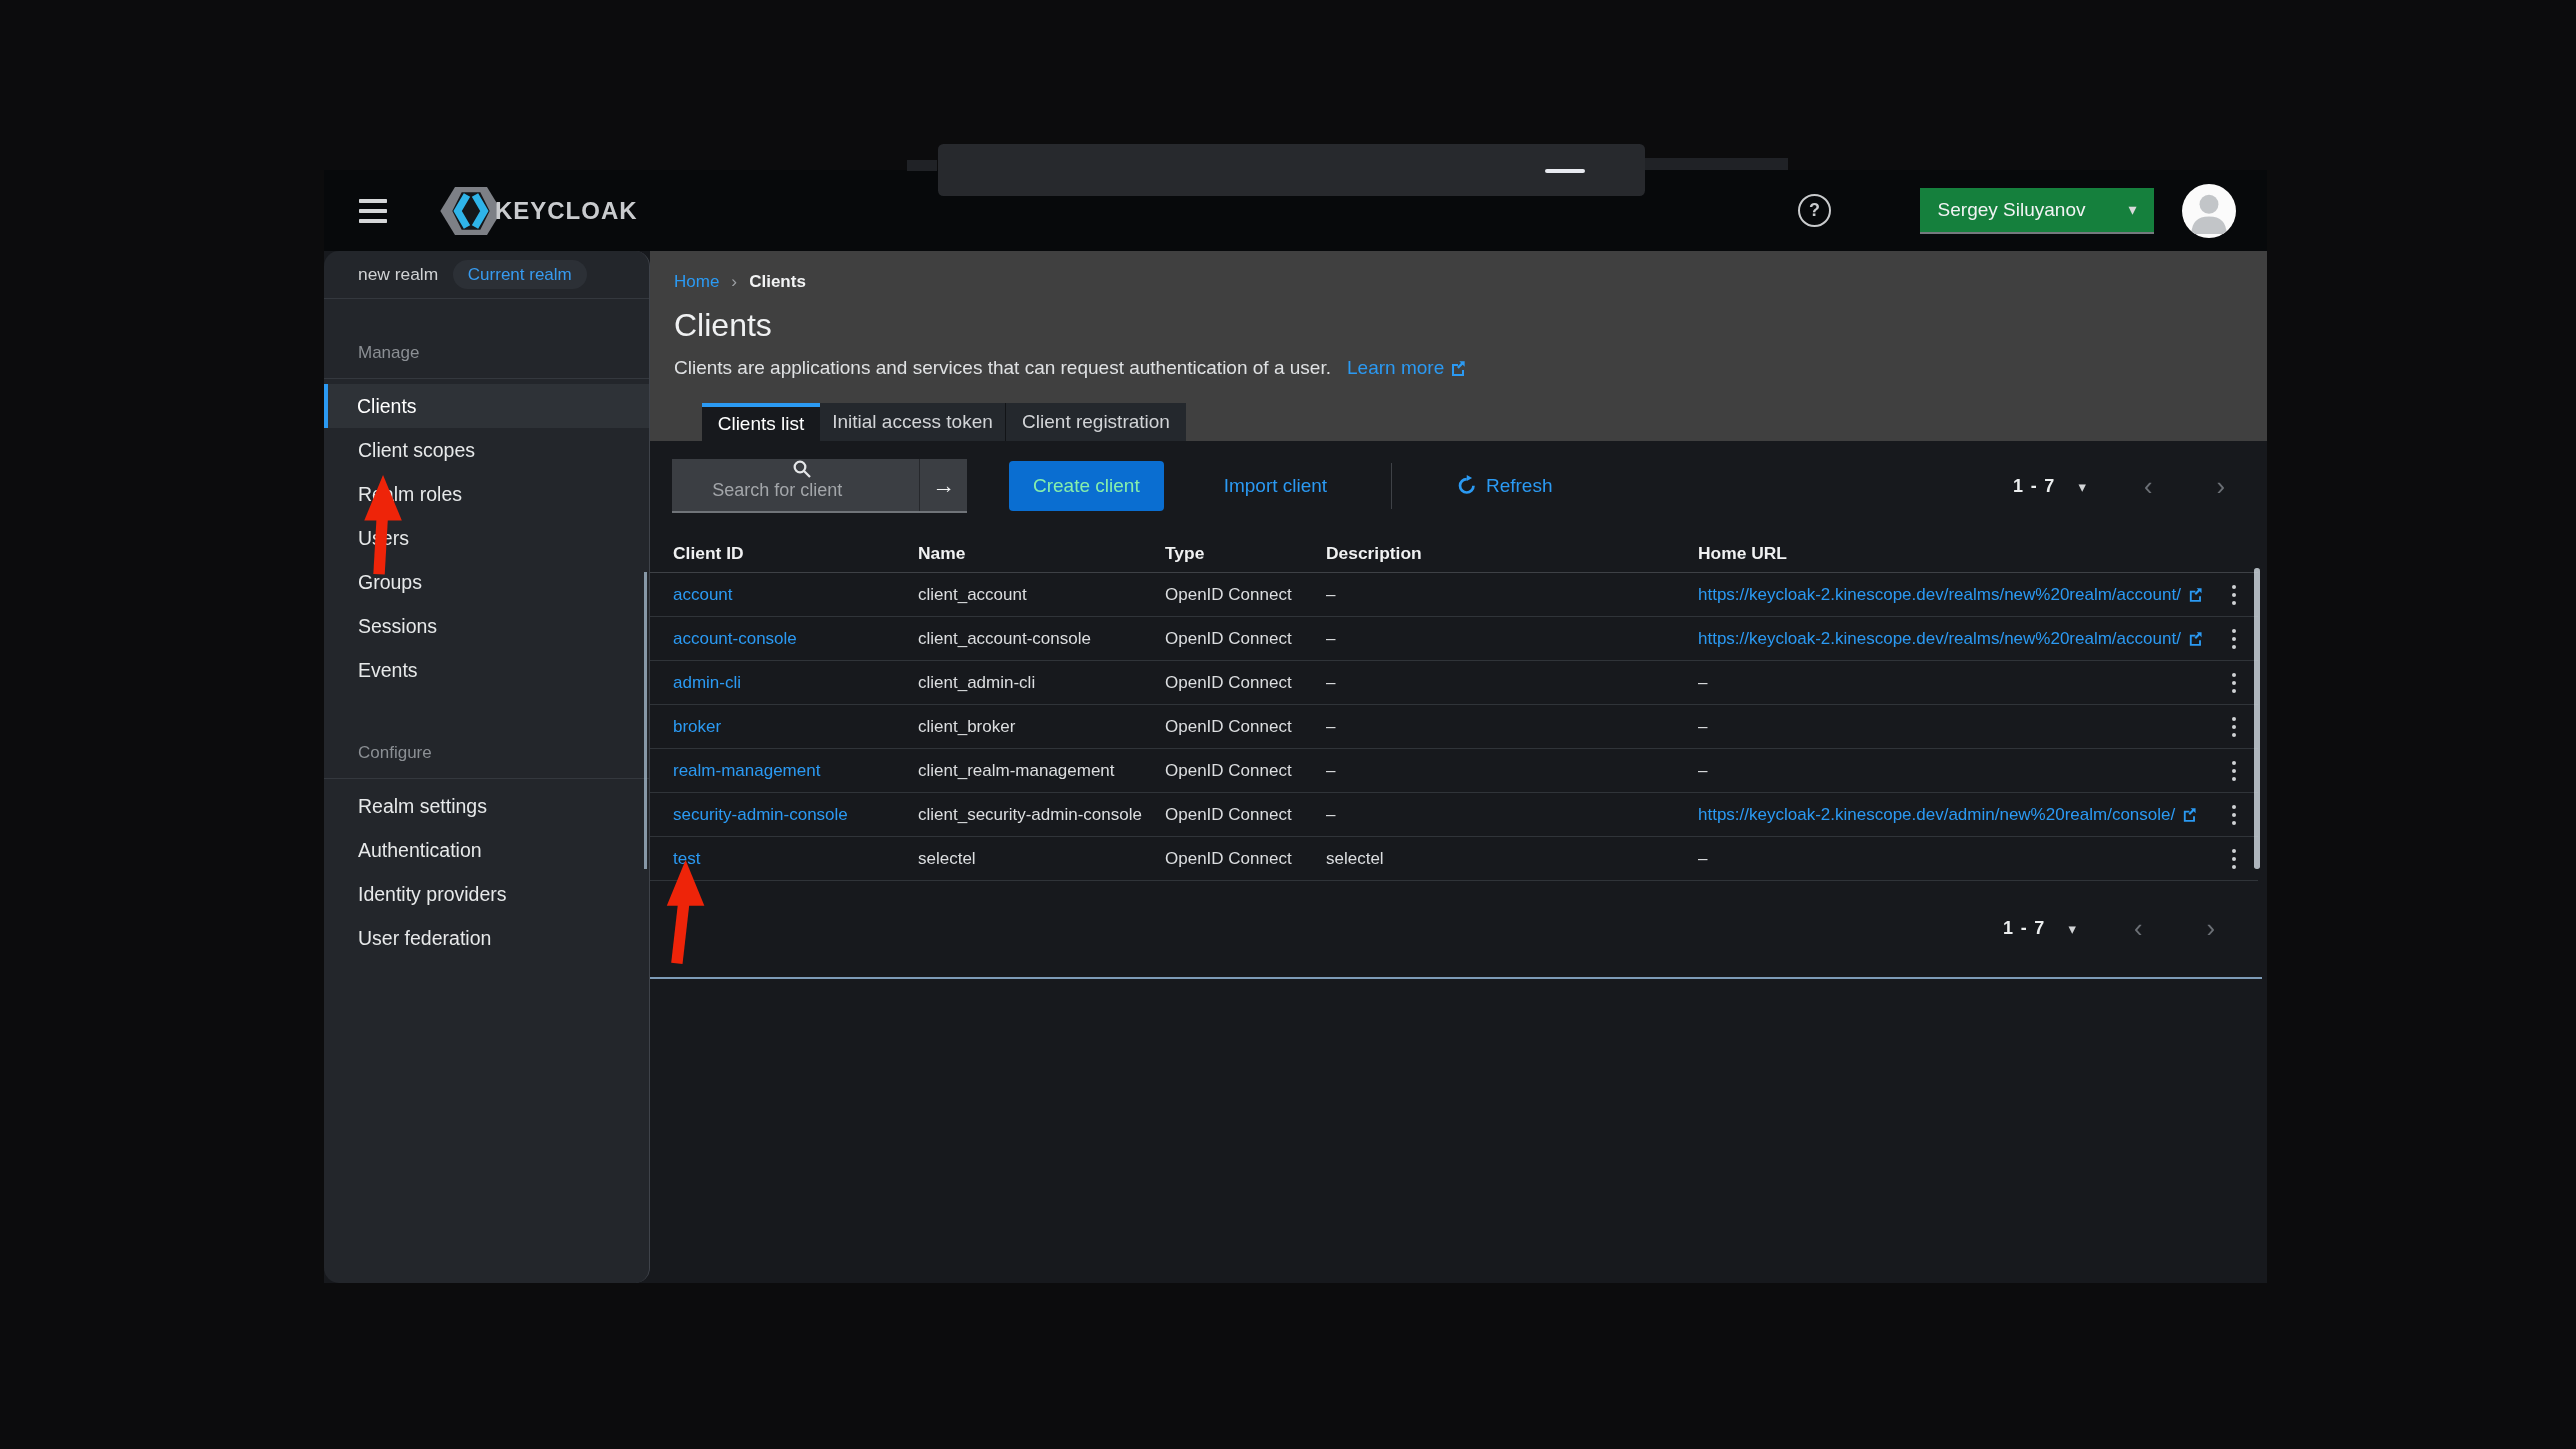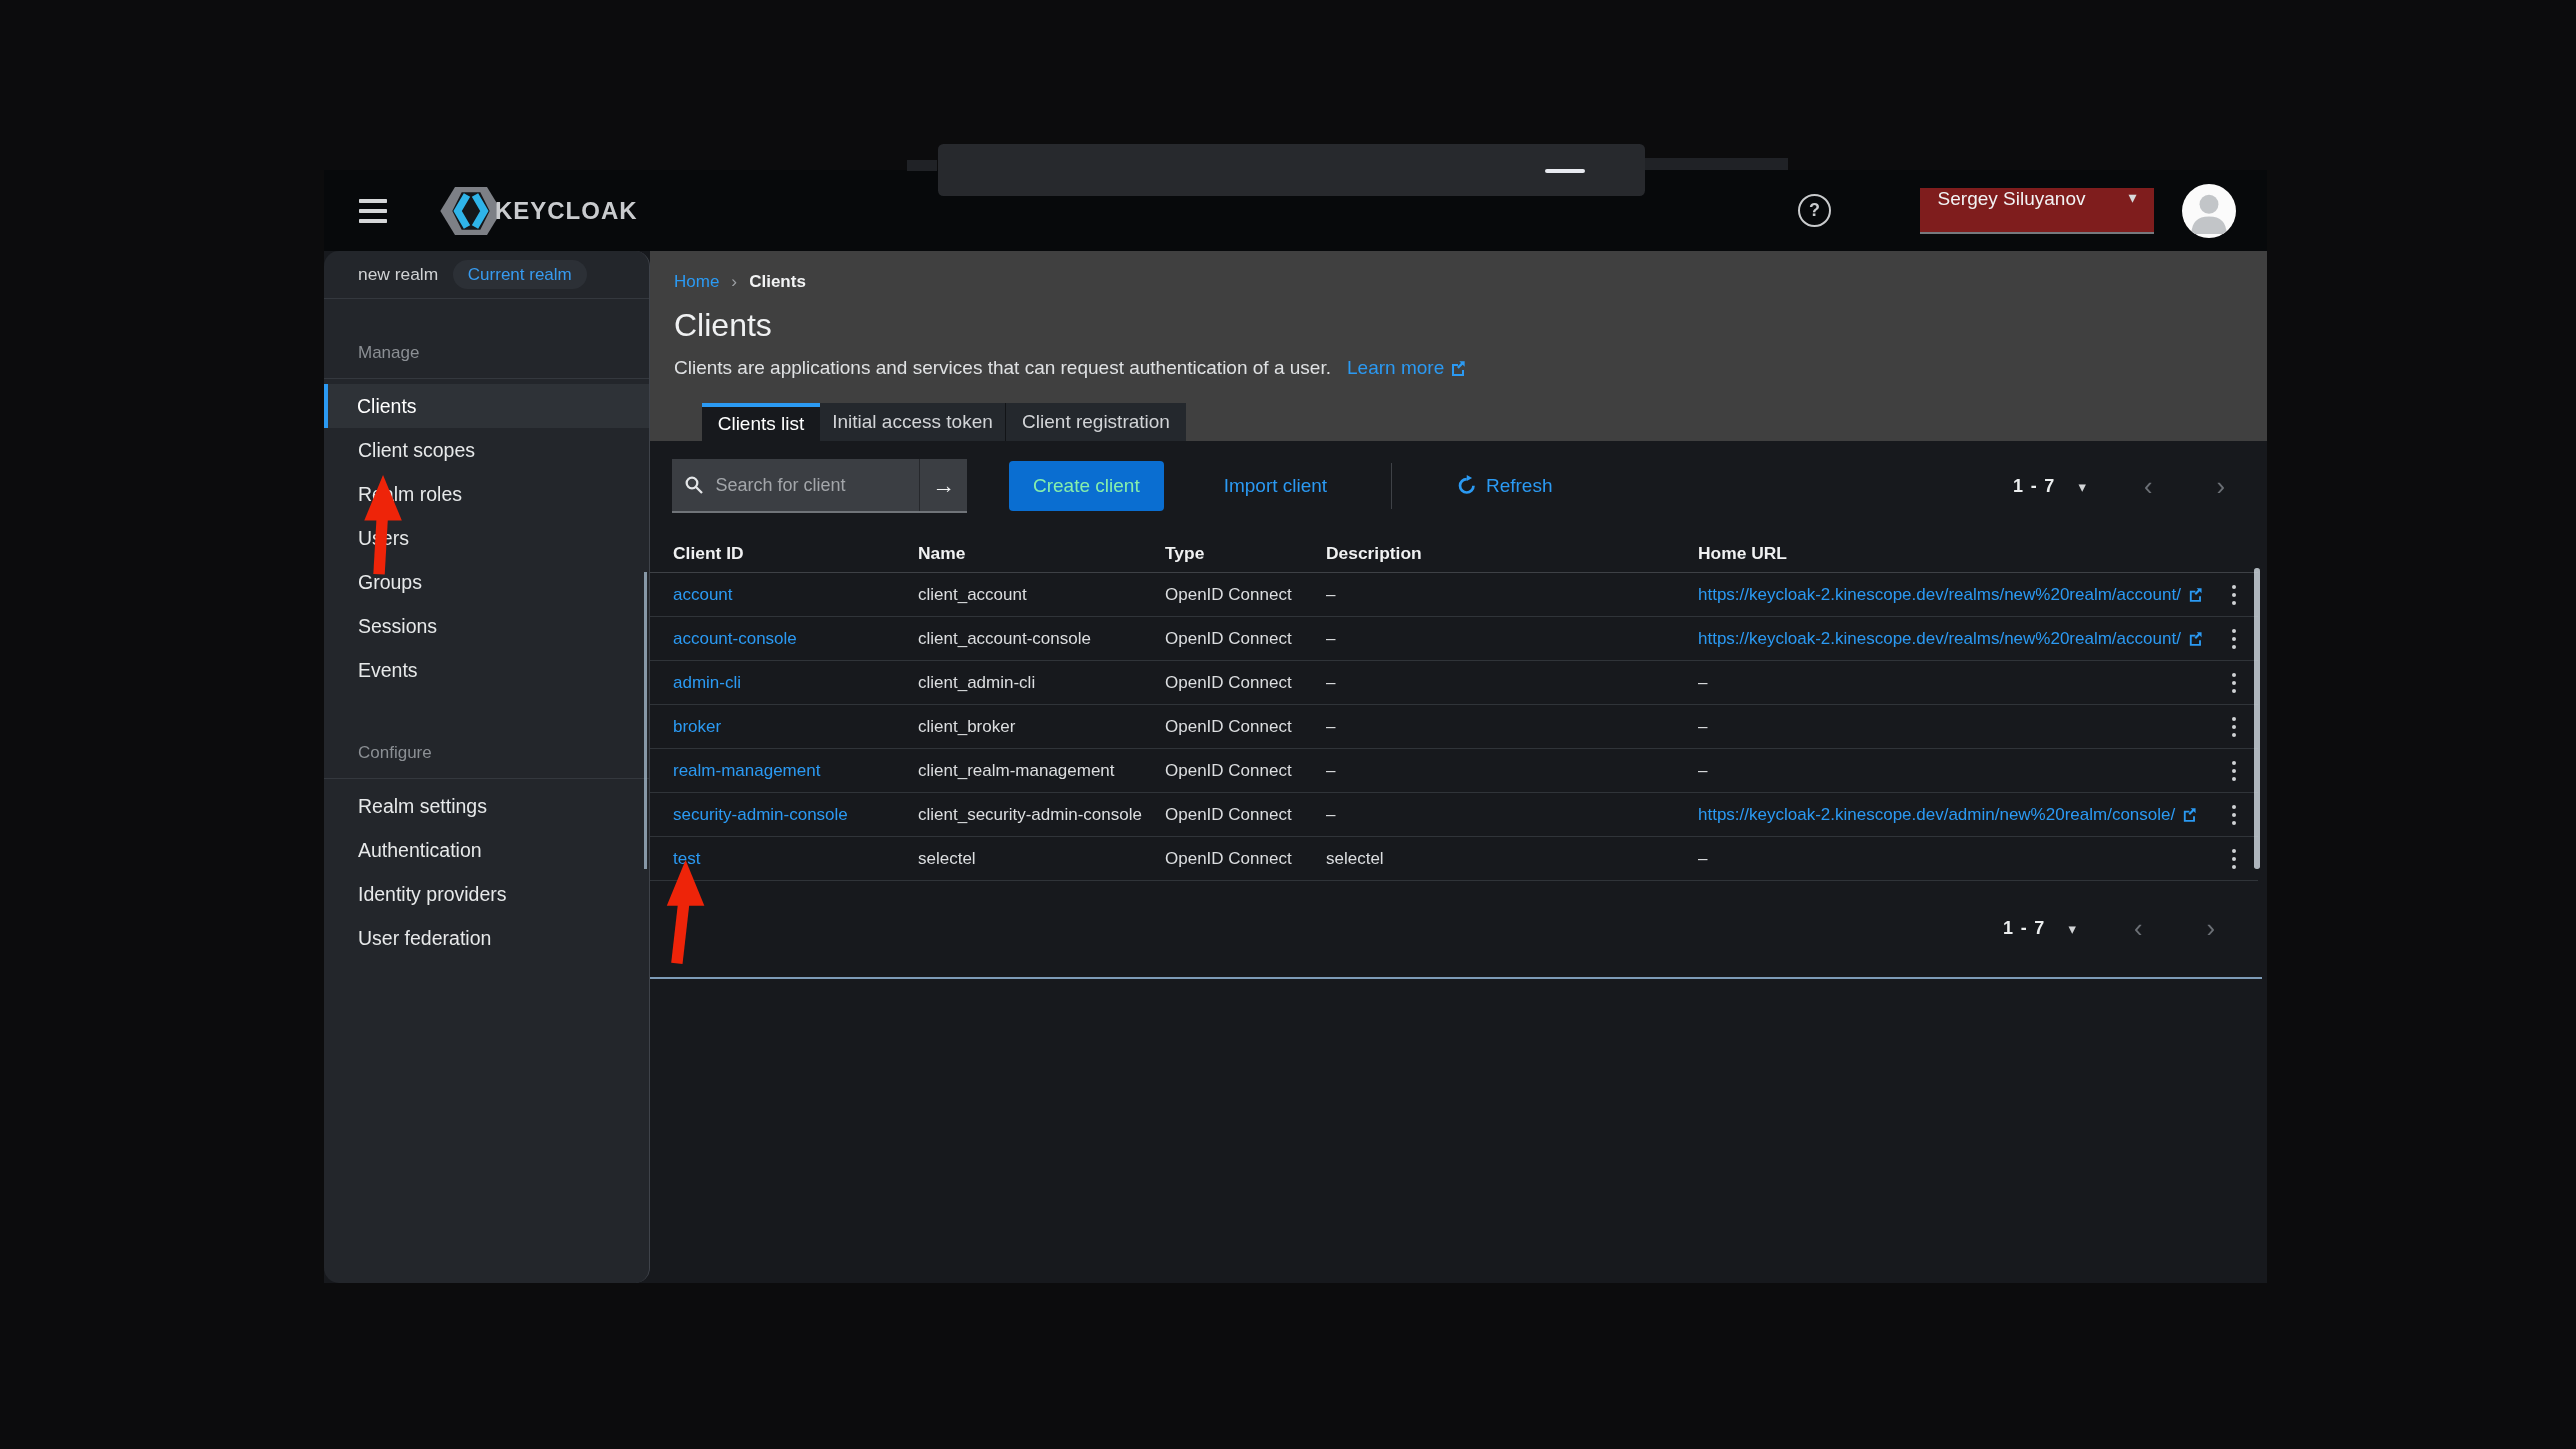--- a/index.html
+++ b/index.html
@@ -17,22 +17,22 @@
 
   
   .masthead{position:absolute;left:0;top:0;width:100%;height:81px;background:#07090b;display:flex;align-items:center;}
   .hamburger{margin-left:35px;display:flex;flex-direction:column;gap:6px;cursor:pointer;}
   .hamburger i{display:block;width:28px;height:4px;background:#d5d7d9;border-radius:0.7px;}
   .brand{display:flex;align-items:center;margin-left:52px;gap:1.3px;}
   .brand-text{font-size:24px;font-weight:bold;letter-spacing:1px;color:#c9cbce;margin-left:-9.4px;}
   .mast-right{margin-left:auto;display:flex;align-items:center;margin-right:31px;}
   .help{width:29.5px;height:29.5px;border:2px solid #c9cbcd;border-radius:50%;color:#c9cbcd;
         display:flex;align-items:center;justify-content:center;font-size:18px;font-weight:bold;cursor:pointer;}
-  .usermenu{margin-left:89px;height:44px;background:#7f1d1d;border-bottom:2px solid #75797e;
-            display:flex;align-items:flex-start;padding:0 17.4px;min-width:199px;cursor:pointer;}
+  .usermenu{margin-left:89px;height:44px;background:#15803d;border-bottom:2px solid #75797e;
+            display:flex;align-items:center;padding:0 17.4px;min-width:199px;cursor:pointer;}
   .usermenu .uname{color:#f2f3f4;font-size:19px;}
   .usermenu .caret{margin-left:auto;padding-left:20px;color:#d8dadb;font-size:16px;}
   .avatar{width:54px;height:54px;border-radius:50%;background:#fbfbfb;margin-left:28px;overflow:hidden;cursor:pointer;}
 
   
   .sidebar{position:absolute;left:0;top:81px;width:325px;bottom:0;background:#23262b;border-right:1.3px solid #3f434a;border-radius:15px;}
   .realm-row{height:47px;display:flex;align-items:center;padding-left:34px;border-bottom:1.3px solid #34383e;}
   .realm-name{color:#d0d2d4;font-size:17.4px;}
   .realm-badge{margin-left:14.8px;background:#2c3036;color:#379bf0;font-size:17px;padding:4.7px 14.8px;border-radius:20px;cursor:pointer;}
   .manage-realms{height:47px;margin-top:10.7px;display:flex;align-items:center;padding-left:34px;
@@ -60,21 +60,21 @@
   .tab{height:38px;display:flex;align-items:center;justify-content:center;font-size:19px;color:#d2d4d7;
        background:#24282d;cursor:pointer;border-right:1.3px solid #121417;}
   .tab.active{background:#17191d;color:#ffffff;border-top:4px solid #2b9af3;height:34px;border-right:none;}
   .tab.t1{width:118px;}
   .tab.t2{width:185px;}
   .tab.t3{width:180px;border-right:none;}
 
   
   .toolbar{position:absolute;left:22px;top:209px;right:0;height:52px;display:flex;align-items:center;}
   .searchbox{display:flex;height:52px;border-bottom:2px solid #707479;}
-  .search-input{display:flex;align-items:center;background:#3b3e43;width:235px;padding-left:12px;}
+  .search-input{display:flex;align-items:center;background:#3b3e43;width:235px;padding-left:12px;flex-direction:column;}
   .search-input input{background:transparent;border:none;outline:none;color:#c4c7ca;font-size:18px;
                       font-family:"Liberation Sans",sans-serif;margin-left:9.4px;width:188px;}
   .search-input input::placeholder{color:#a3a6aa;}
   .search-go{width:47px;background:#3b3e43;border-left:1.3px solid #26282c;display:flex;align-items:center;
              justify-content:center;color:#f2f3f4;font-size:23px;cursor:pointer;}
   .btn-primary{margin-left:42px;height:50px;background:#0a6ed1;color:#86efac;font-size:19px;border:none;
                border-radius:4px;padding:0 24px;cursor:pointer;font-family:"Liberation Sans",sans-serif;}
   .link-btn{color:#2b9af3;font-size:19px;text-decoration:none;cursor:pointer;}
   .import{margin-left:60px;}
   .tb-divider{width:1.3px;height:46px;background:#3f4247;margin-left:64px;}

